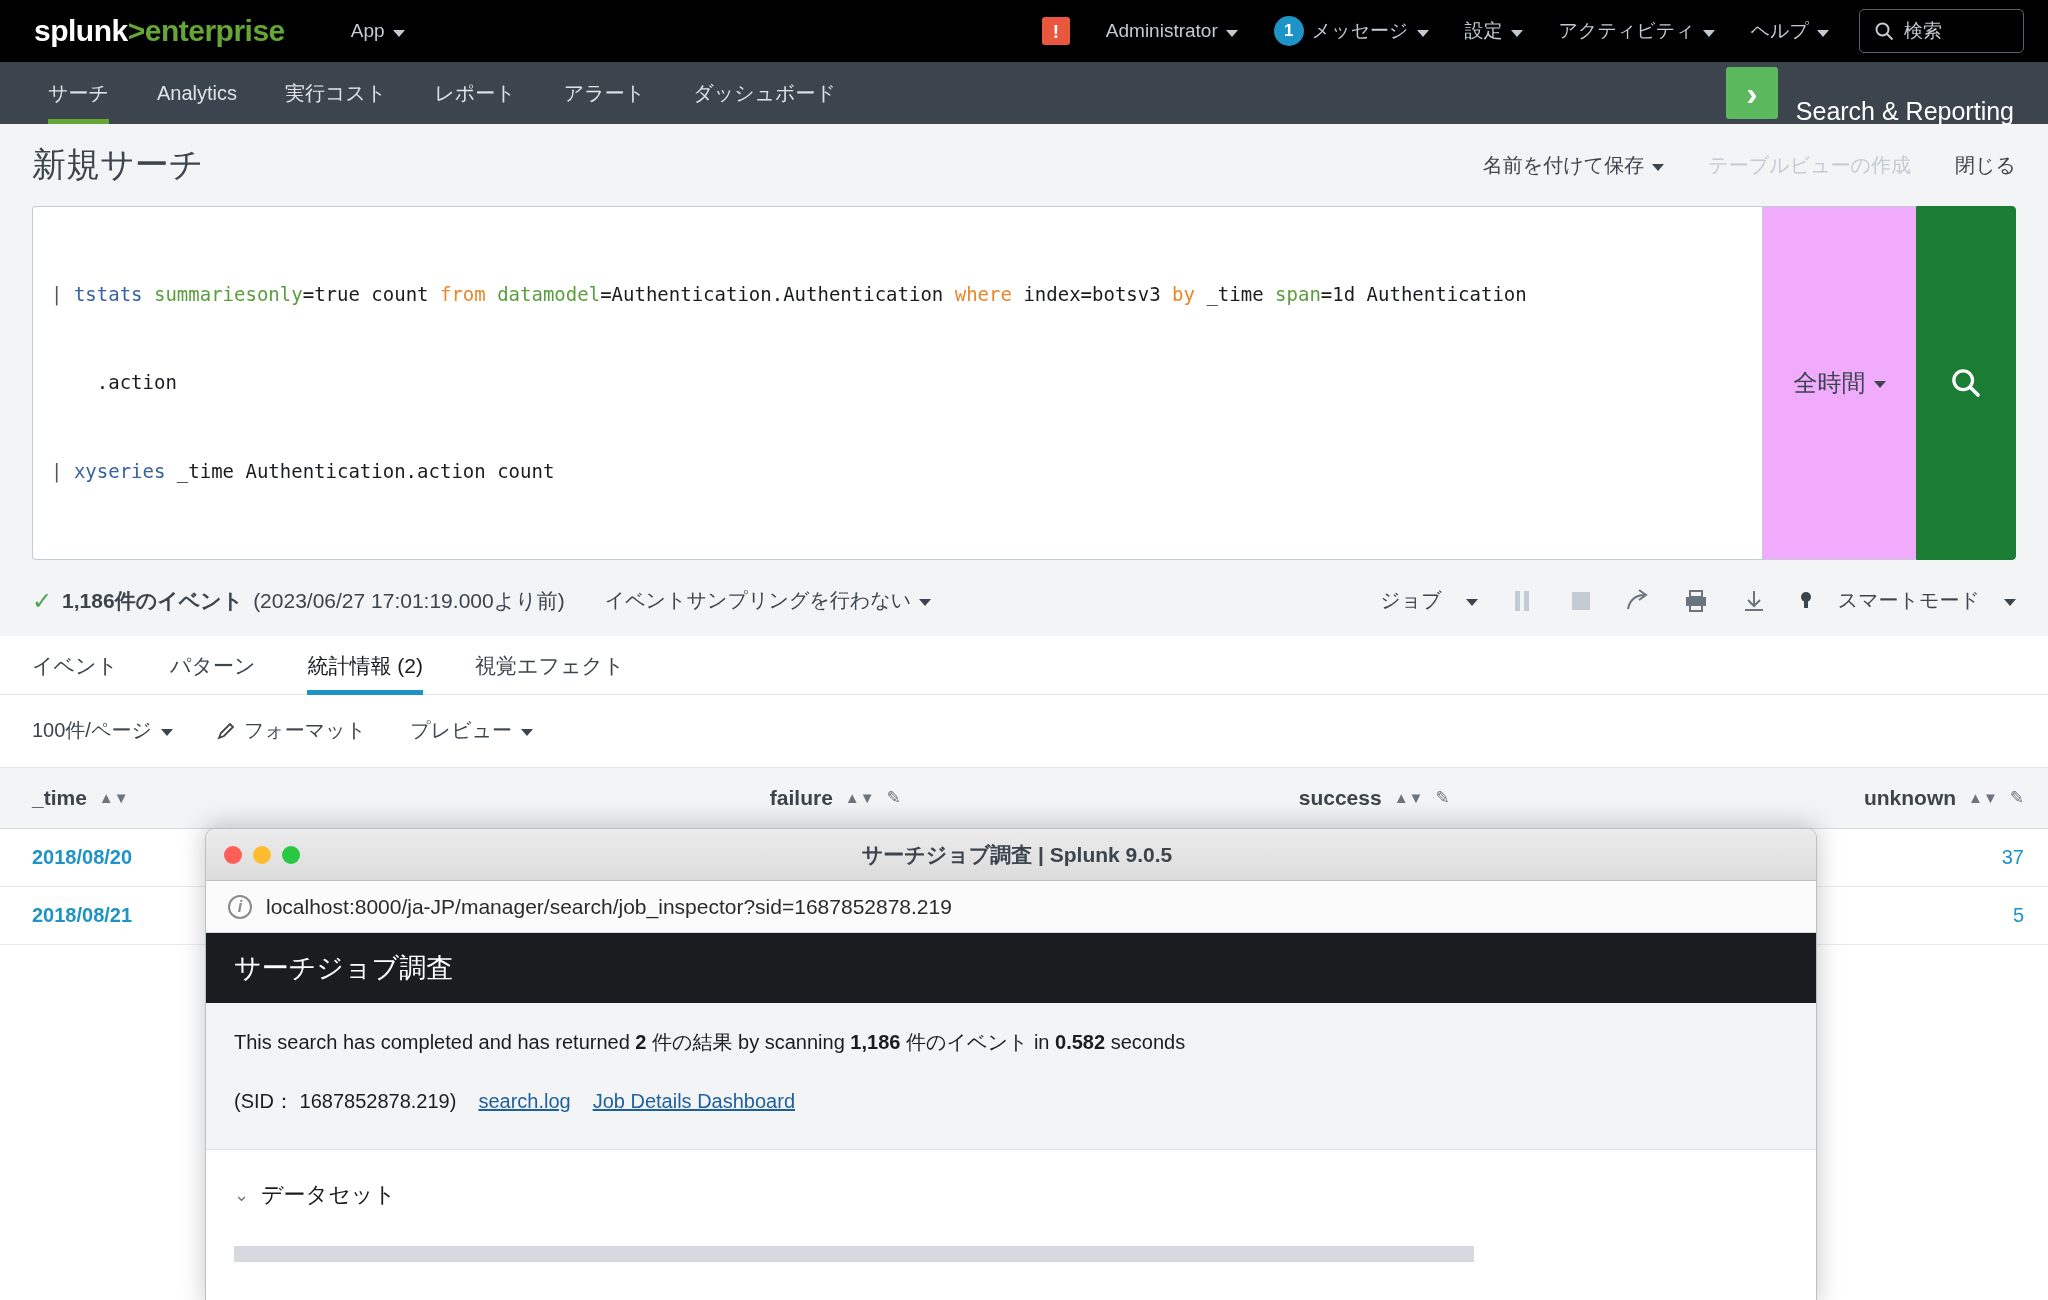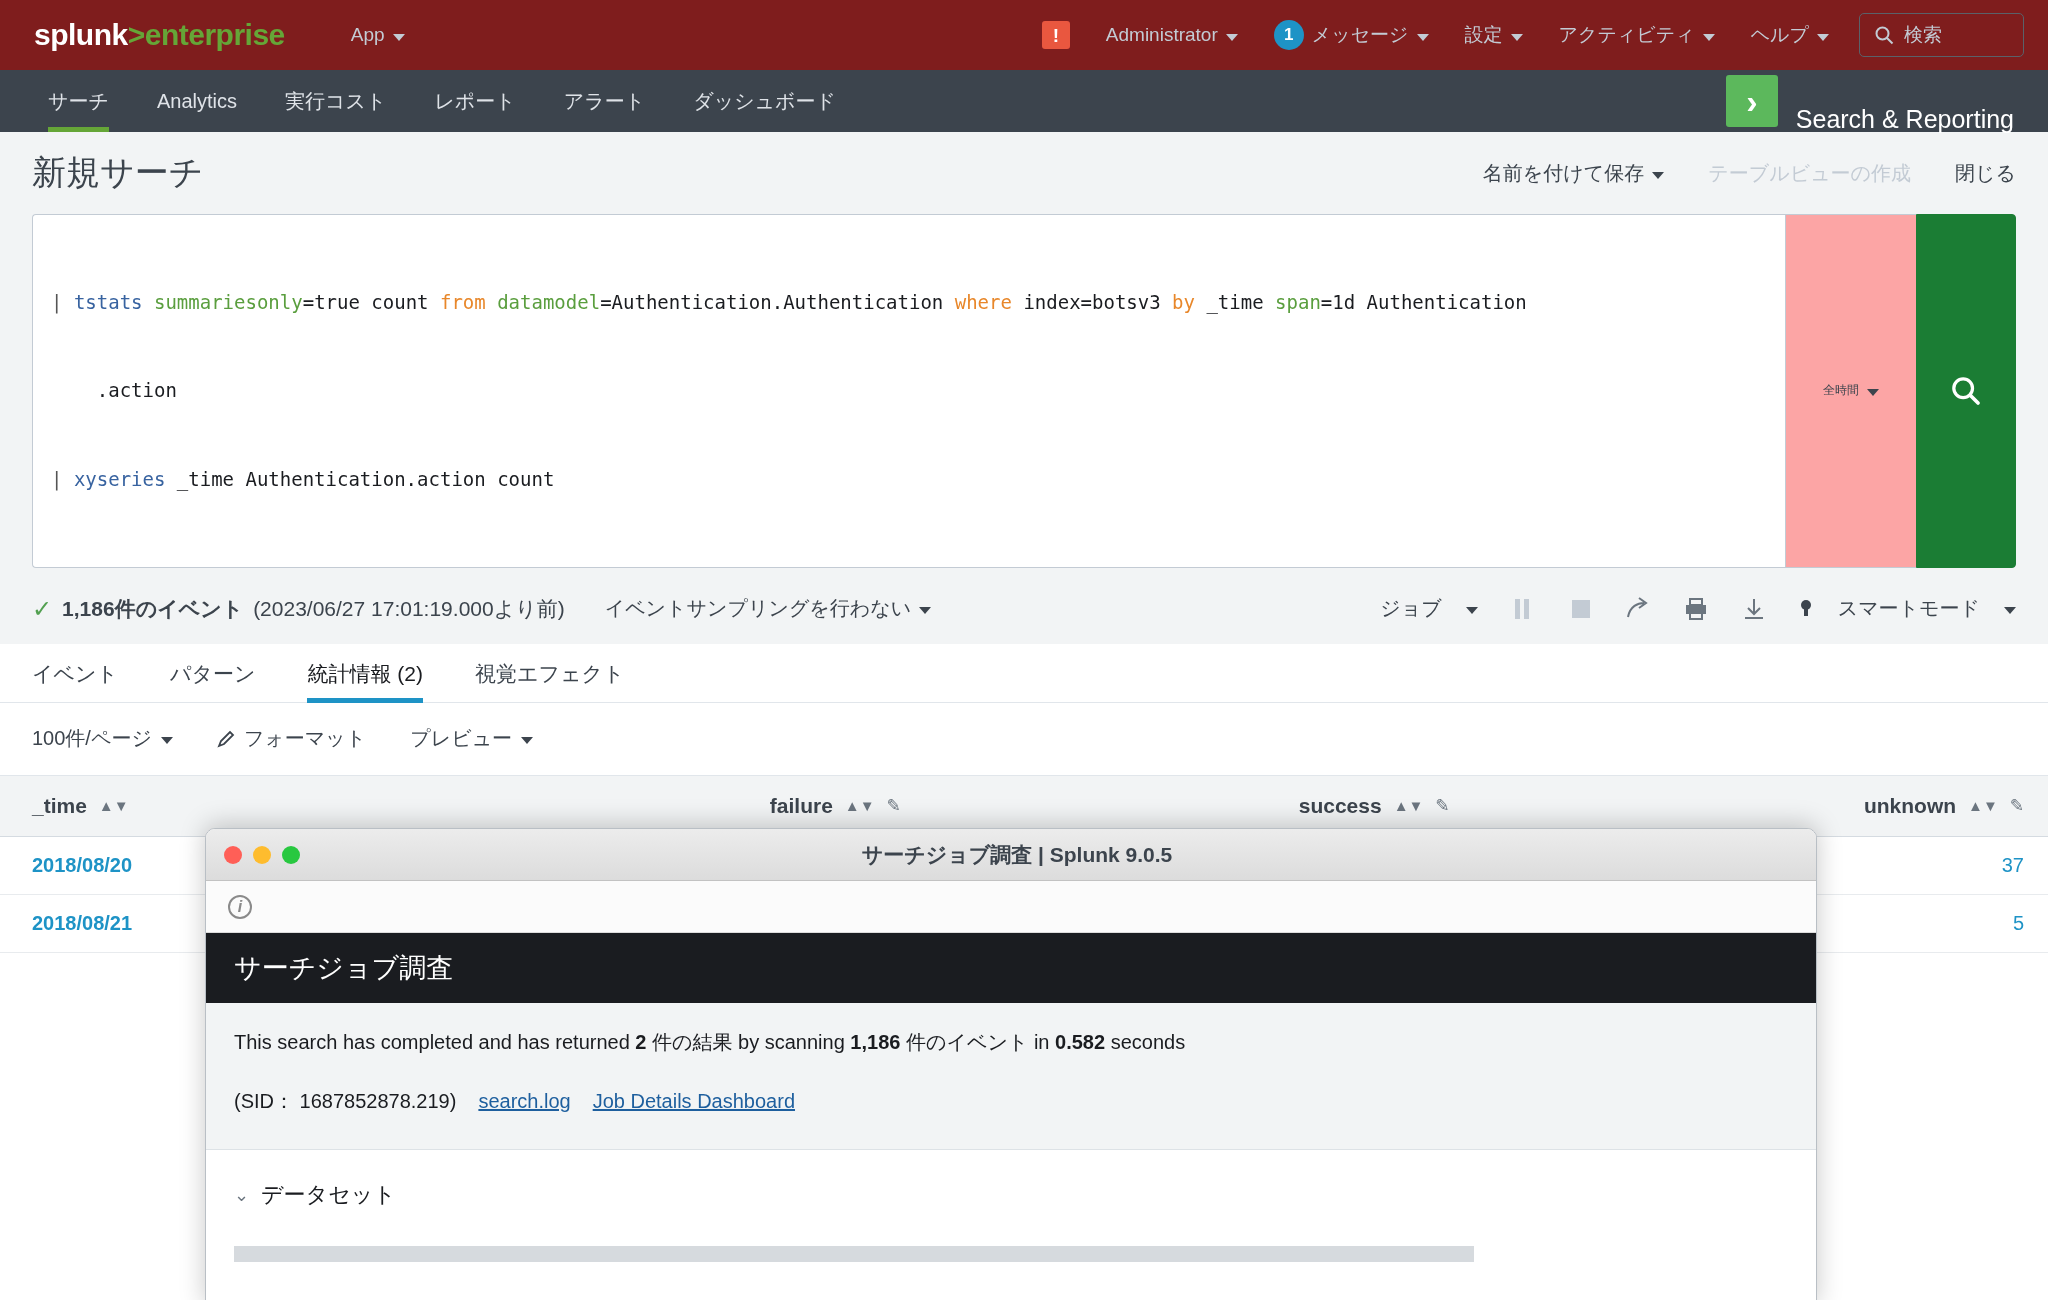--- a/index.html
+++ b/index.html
@@ -7,21 +7,21 @@
   html, body {
     width: 2048px; height: 1300px;
     font-family: "Liberation Sans", "DejaVu Sans", sans-serif;
     background: #ffffff;
     overflow: hidden;
   }
   .app { position: relative; width: 2048px; height: 1300px; }
 
   
   .topbar {
-    height: 70px; background: #7f1d1d; display: flex; align-items: center;
+    height: 62px; background: #000000; display: flex; align-items: center;
     padding: 0 24px; gap: 0;
   }
   .logo { display: flex; align-items: baseline; font-size: 30px; font-weight: bold;
           letter-spacing: -0.5px; margin-left: 10px; margin-right: 48px; }
   .logo .s1 { color: #ffffff; }
   .logo .s2 { color: #65a637; }
   .logo .s3 { color: #65a637; }
   .topitem {
     color: #c3cbd4; font-size: 19px; padding: 0 18px; height: 62px;
     display: flex; align-items: center; gap: 8px; white-space: nowrap;
@@ -85,23 +85,23 @@
     border-radius: 4px 0 0 4px; padding: 14px 18px;
     font-family: "DejaVu Sans Mono", "Liberation Mono", monospace;
     font-size: 19px; line-height: 1.55; color: #1a1c20; white-space: pre-wrap;
     min-height: 110px;
   }
   .spl .cmd { color: #3863a0; }
   .spl .arg { color: #5a9e3e; }
   .spl .kw  { color: #e8872a; }
   .spl .pipe { color: #555; }
   .timepicker {
-    width: 131px; background: #fca5a5; border: 1px solid #c3cbd4;
+    width: 154px; background: #f0abfc; border: 1px solid #c3cbd4;
     border-right: none; display: flex; align-items: center;
-    justify-content: center; gap: 8px; font-size: 12px; color: #3c444d;
+    justify-content: center; gap: 8px; font-size: 24px; color: #3c444d;
   }
   .gobtn {
     width: 100px; background: #1b7d34; border: 1px solid #1b7d34;
     border-radius: 0 4px 4px 0; display: flex; align-items: center;
     justify-content: center;
   }
 
   
   .statusrow { display: flex; align-items: center; height: 70px; gap: 40px; }
   .evcount { font-size: 21px; color: #3c444d; display: flex; align-items: center; gap: 10px; }
@@ -427,20 +427,21 @@
     <div class="win-titlebar">
       <div class="traffic">
         <div class="dot r"></div>
         <div class="dot y"></div>
         <div class="dot g"></div>
       </div>
       <div class="win-title">サーチジョブ調査 | Splunk 9.0.5</div>
     </div>
     <div class="urlbar">
       <div class="infoglyph">i</div>
+      <span>localhost:8000/ja-JP/manager/search/job_inspector?sid=1687852878.219</span>
     </div>
     <div class="insp-header">
       <h2>サーチジョブ調査</h2>
     </div>
     <div class="insp-body">
       <div class="insp-line">
         <span>This search has completed and has returned </span><b>2</b><span> 件の結果 by scanning </span><b>1,186</b><span> 件のイベント in </span><b>0.582</b><span> seconds</span>
       </div>
       <div class="insp-sid">
         <span><span>(SID：</span> <span>1687852878.219)</span></span>

